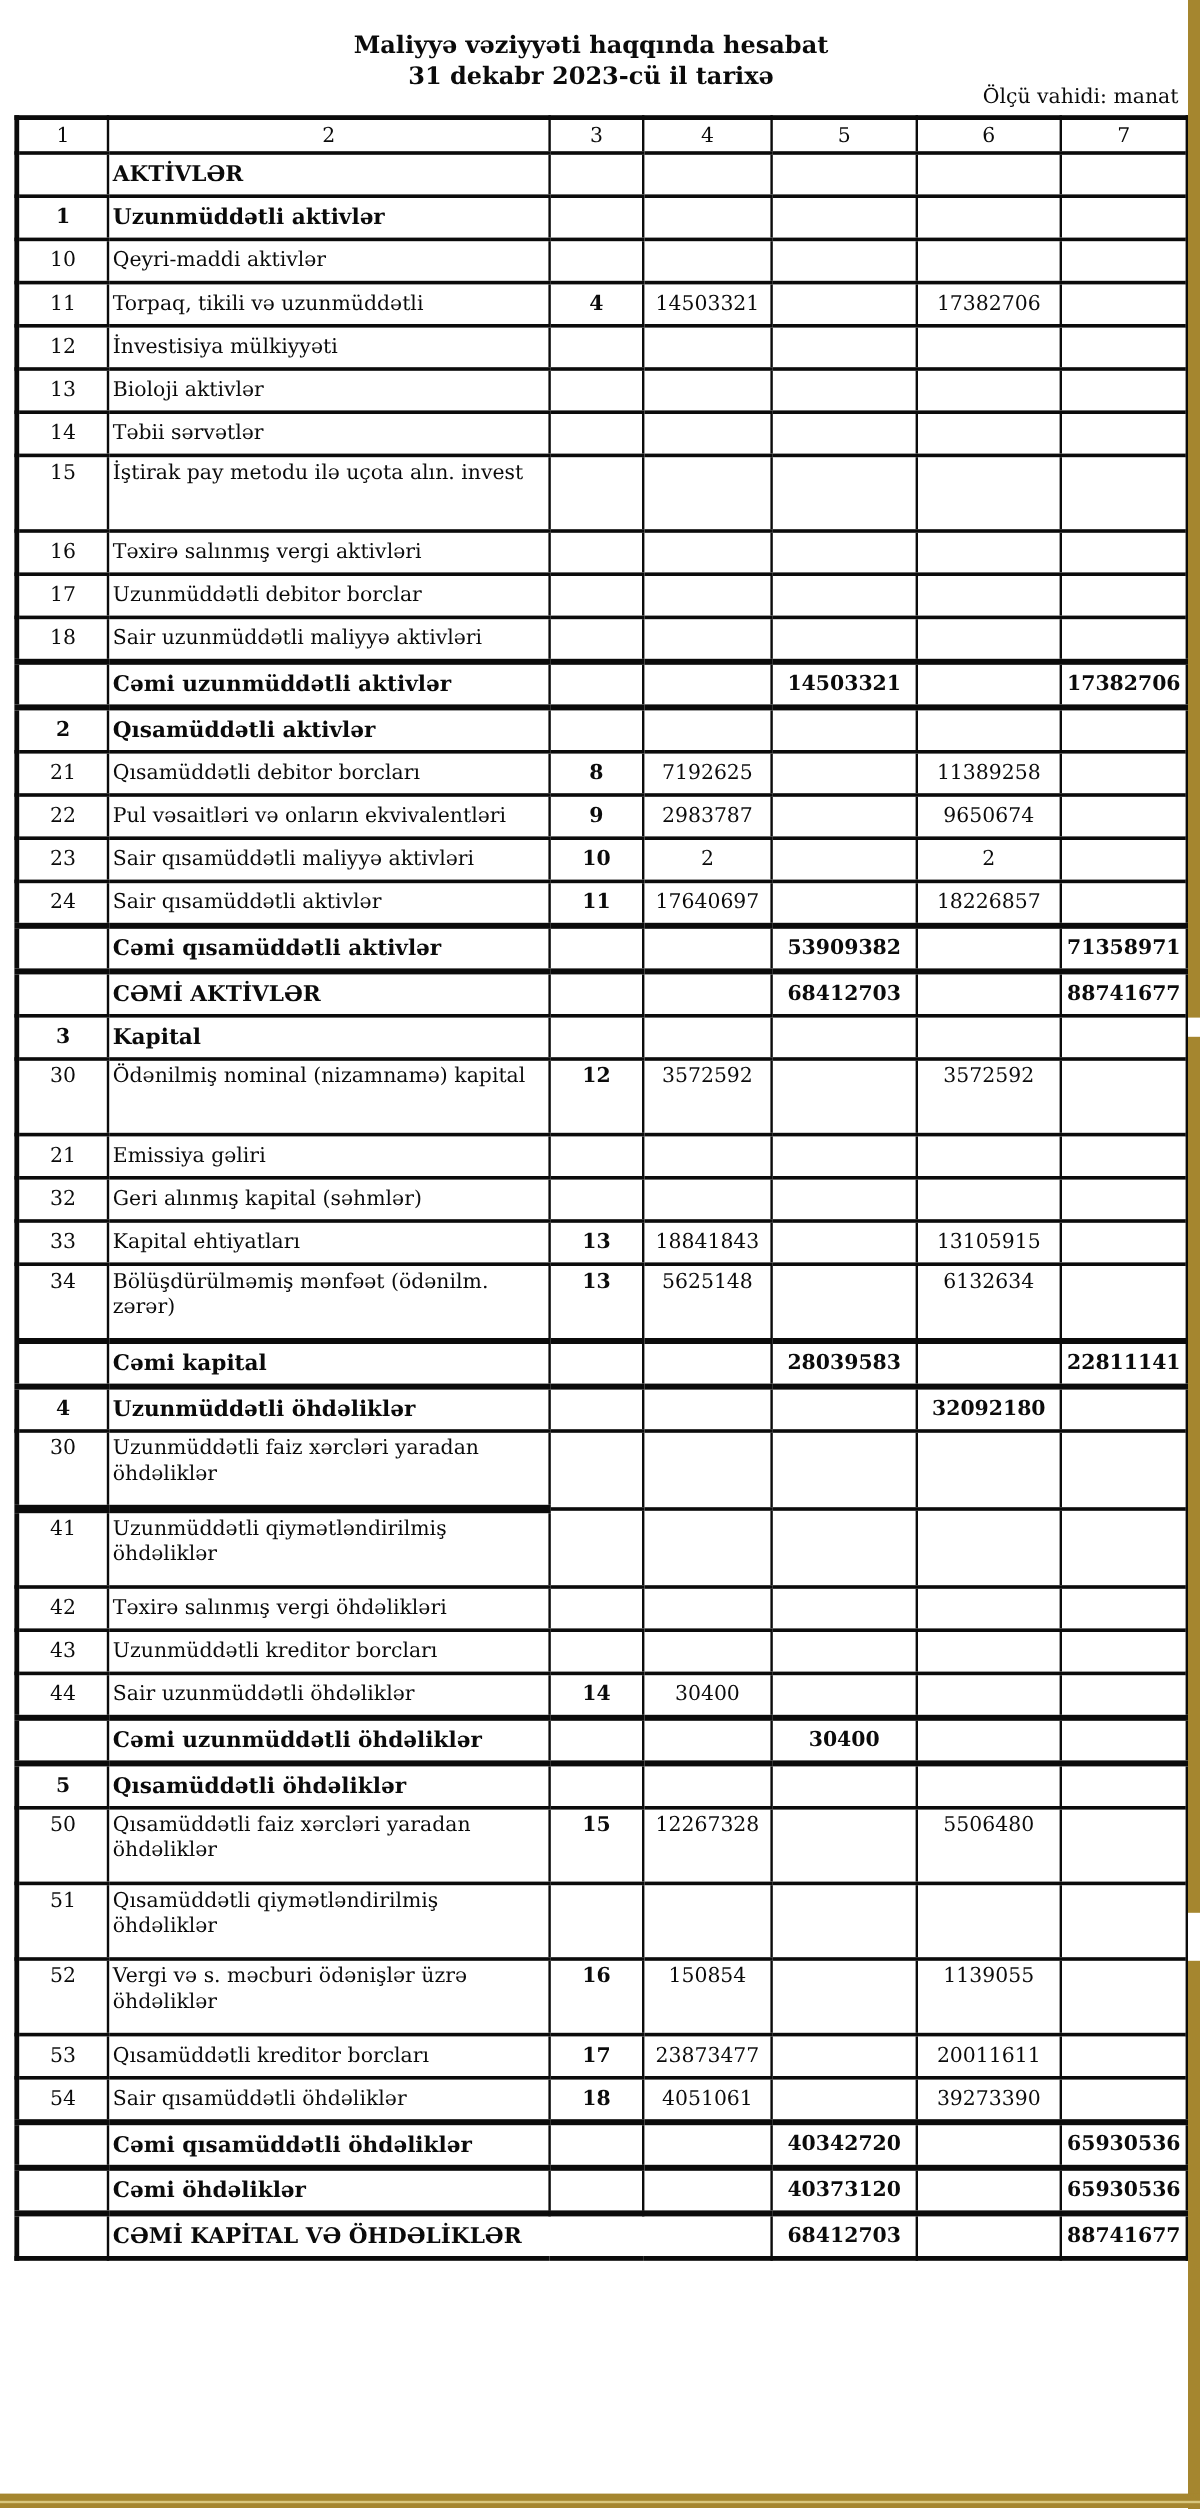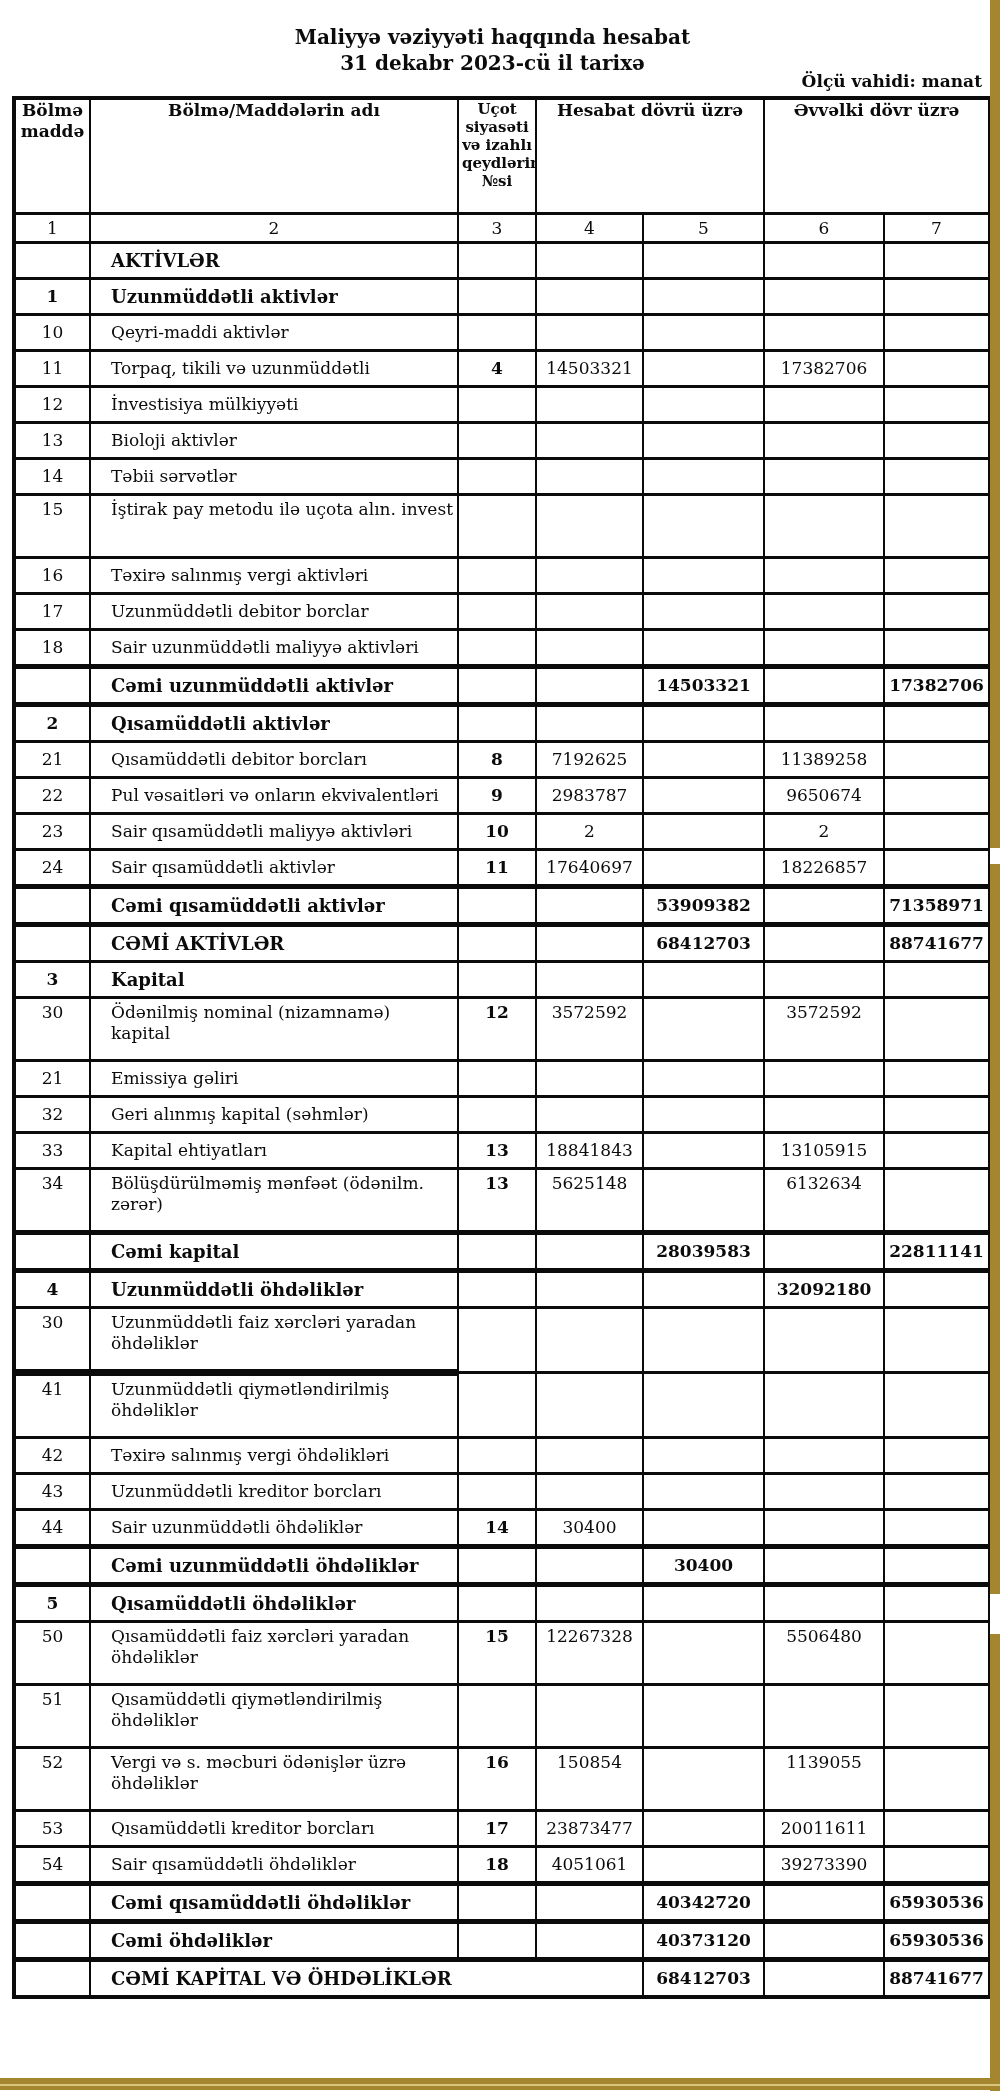--- a/index.html
+++ b/index.html
@@ -2,37 +2,37 @@
 <html><head>
 <meta charset="utf-8">
 <style>
   html,body{margin:0;padding:0;background:#ffffff;}
   .sheet{
     position:relative;width:1000px;height:2091px;background:#ffffff;
     font-family:"DejaVu Serif","Liberation Serif",serif;color:#0b0b0b;overflow:hidden;
   }
   .titleblock{position:absolute;top:2px;left:0;width:985px;text-align:center;margin-top:22px;}
   .title,.subtitle{font-weight:bold;font-size:20px;line-height:26px;}
-  .unit{position:absolute;top:71px;right:18px;font-weight:bold;font-size:17px;}
+  .unit{position:absolute;top:71px;right:18px;font-weight:normal;font-size:17px;}
   table.fin{
     position:absolute;top:96px;left:12px;width:976px;
     border-collapse:collapse;table-layout:fixed;
     font-size:17px;
   }
   table.fin th,table.fin td{
     border:2px solid #0b0b0b;
     border-top-width:3px;border-bottom-width:3px;
     padding:0 3px;overflow:hidden;
   }
   table.fin{border:4px solid #0b0b0b;}
   thead th{font-weight:bold;vertical-align:top;padding-top:6px;height:112px;font-size:17px;line-height:21px;}
   th.notehd{font-size:15px;line-height:18px;padding-top:4px;}
   tr.numrow td{height:26px;text-align:center;font-size:17px;padding:0;}
   tbody td{height:33px;text-align:center;line-height:21px;}
-  tbody td.name{text-align:left;padding-left:20px;}
+  tbody td.name{text-align:left;padding-left:3px;}
   tbody td.note{font-weight:bold;}
   tr.b td{font-weight:bold;}
   tr.b td.name{font-size:18px;}
   tr.tall td{height:57px;vertical-align:top;padding-top:3px;}
   tr.sep td{border-top-width:5px;}
   tr.notch td.no,tr.notch td.name{border-top-width:7px;}
   .stripe-right{position:absolute;top:0;right:0;width:10px;height:2091px;background:#a5862f;}
   .stripe-gap{position:absolute;right:0;width:10px;background:#ffffff;}
   .gap1{top:848px;height:16px;}
   .gap2{top:1594px;height:40px;}
@@ -55,27 +55,20 @@
     <colgroup>
       <col style="width:76px">
         <col style="width:368px">
         <col style="width:78px">
       <col style="width:107px">
         <col style="width:121px">
         <col style="width:120px">
         <col style="width:106px">
     </colgroup>
     <thead>
-      <tr>
-        <th>Bölmə maddə</th>
-        <th>Bölmə/Maddələrin adı</th>
-        <th class="notehd">Uçot siyasəti və izahlı qeydlərin №si</th>
-        <th colspan="2">Hesabat dövrü üzrə</th>
-        <th colspan="2">Əvvəlki dövr üzrə</th>
-      </tr>
       <tr class="numrow">
           <td>1</td>
           <td>2</td>
           <td>3</td>
           <td>4</td>
           <td>5</td>
           <td>6</td>
           <td>7</td>
         </tr>
     </thead>

